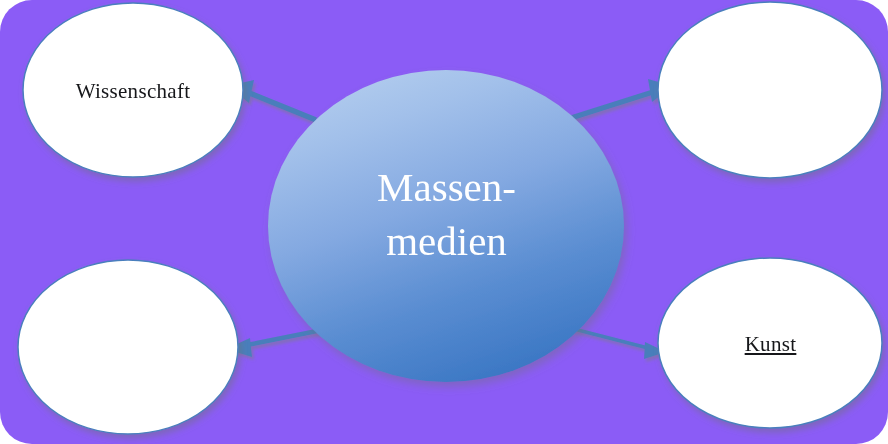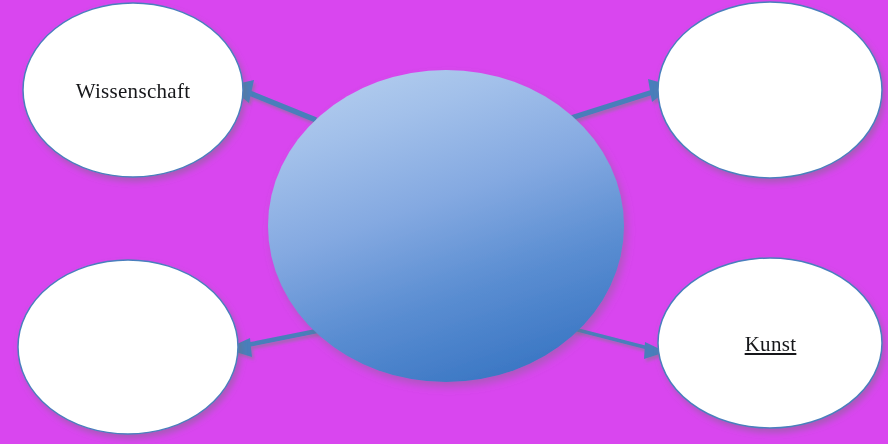--- a/index.html
+++ b/index.html
@@ -4,23 +4,24 @@
 <style>
   html, body {
     margin: 0;
     padding: 0;
     background: #ffffff;
   }
   #canvas {
     position: relative;
     width: 888px;
     height: 444px;
-    background: #d946ef;
+    background: #8b5cf6;
     overflow: hidden;
     font-family: "Liberation Serif", "DejaVu Serif", serif;
+    border-radius: 32px;
   }
   #diagram-svg {
     position: absolute;
     left: 0;
     top: 0;
     width: 888px;
     height: 444px;
   }
   .node-label {
     position: absolute;
@@ -107,15 +108,17 @@
     <ellipse cx="446" cy="226" rx="178" ry="156" fill="url(#centerGrad)" stroke="none" filter="url(#centerShadow)"></ellipse>
   </svg>
 
   <div class="node-label" id="label-wissenschaft">Wissenschaft</div>
 
 
 
   <div class="node-label" id="label-kunst">Kunst</div>
 
   <div class="center-label" id="label-massenmedien">
+    <div>Massen-</div>
+    <div>medien</div>
   </div>
 
 </div>
 
 </body></html>

